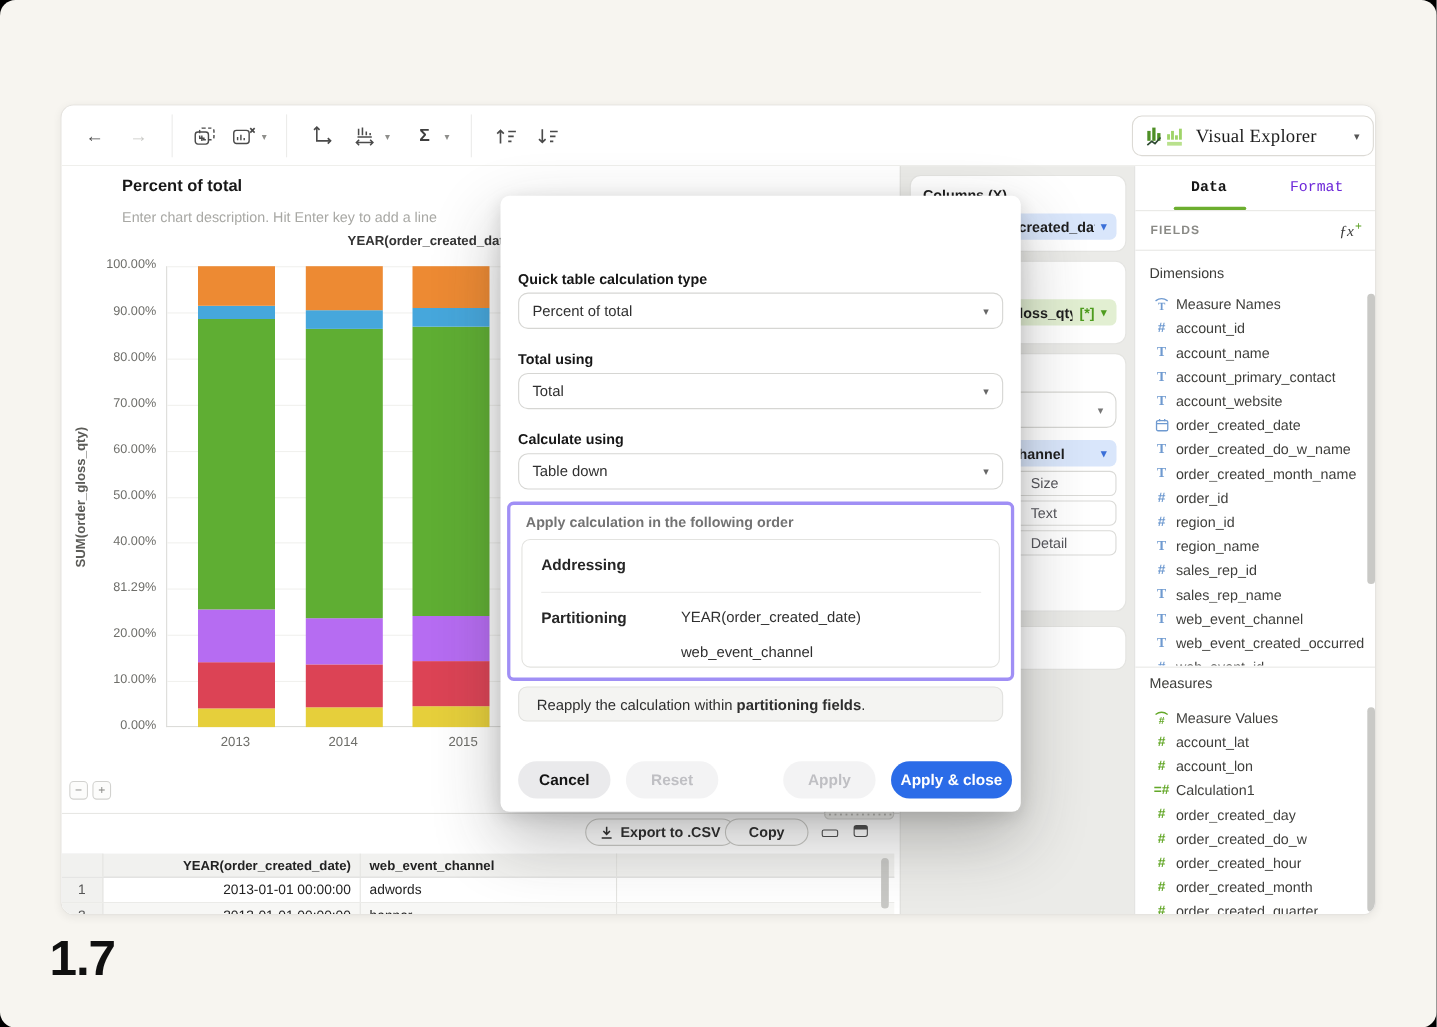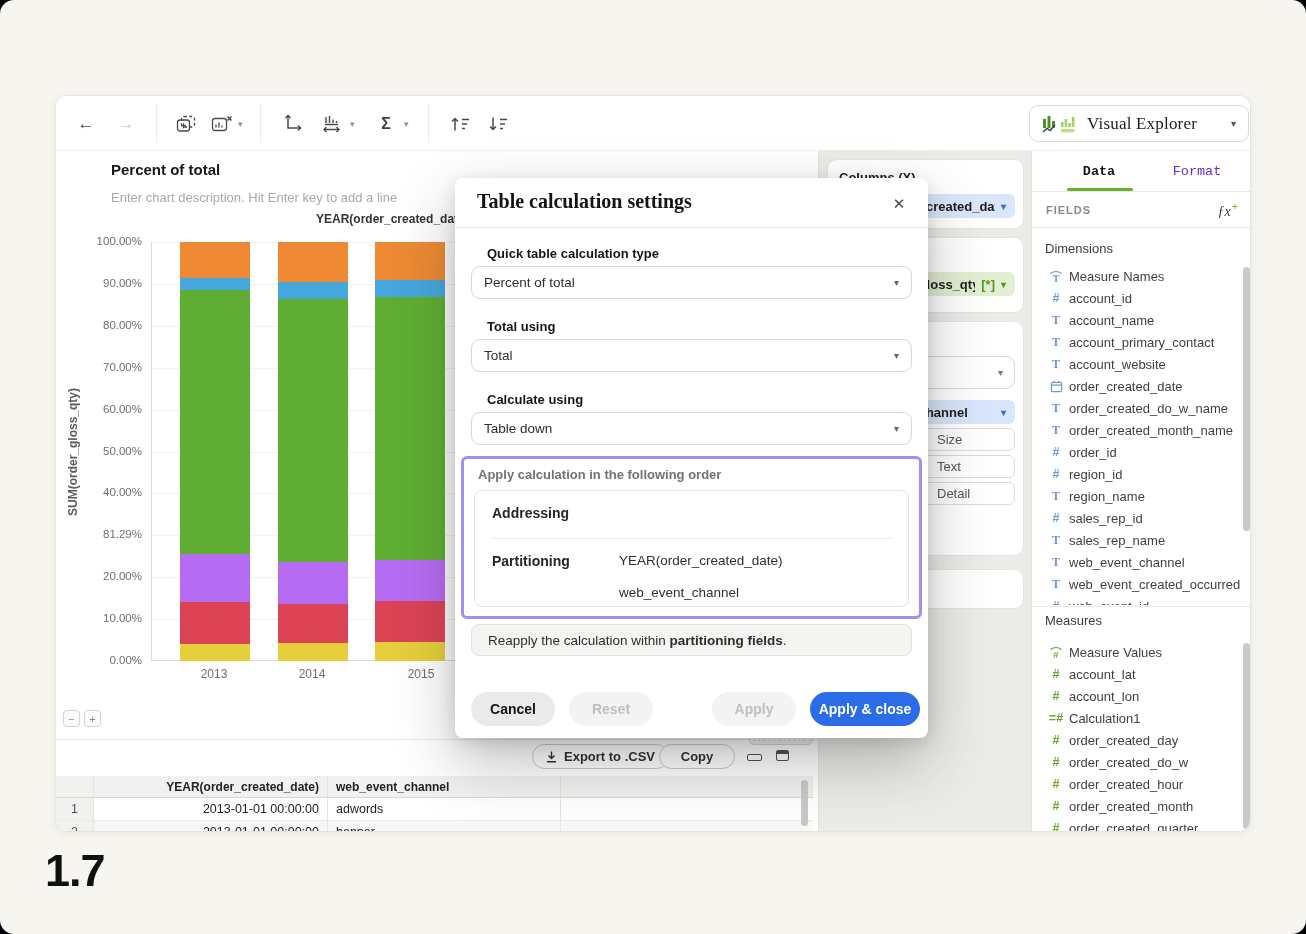--- a/index.html
+++ b/index.html
@@ -98,21 +98,21 @@
   .list-divider { position:absolute; left:0; width:100%; height:1px; background:#e8e8e5; }
   .vscroll { position:absolute; left:211px; width:7px; border-radius:4px; background:#c9c9c6; }
 
   
   .modal { position:absolute; left:455px; top:178px; width:473px; height:560px; background:#fff; border-radius:8px;
            box-shadow:0 24px 60px rgba(40,40,40,.30), 0 4px 16px rgba(0,0,0,.12); z-index:40; }
   .modal-head { position:absolute; left:0; top:0; width:100%; height:50px; border-bottom:1px solid #e7e7e4; }
   .modal-title { position:absolute; left:22px; top:12px; font-family:"Liberation Serif", serif; font-size:20px; font-weight:600; color:#141414; }
   .modal-close { position:absolute; right:18px; top:15px; width:22px; height:22px; border:none; background:none; font-size:15px;
                  color:#444; cursor:pointer; }
-  .mlabel { position:absolute; left:32px; font-size:13px; font-weight:700; color:#161616; }
+  .mlabel { position:absolute; left:16px; font-size:13px; font-weight:700; color:#161616; }
   .mselect { position:absolute; left:16px; width:441px; height:33px; border:1px solid #d6d6d3; border-radius:9px; background:#fff;
              display:flex; align-items:center; padding:0 12px; font-size:13.5px; color:#2f2f2f; cursor:pointer; }
   .mselect .caret { margin-left:auto; font-size:10px; color:#666; }
   .purple-box { position:absolute; left:6px; top:278px; width:461px; height:163px; border:3px solid #a08ff5; border-radius:6px; }
   .pb-label { position:absolute; left:14px; top:8px; font-size:13px; font-weight:700; color:#737373; }
   .pb-inner { position:absolute; left:10px; top:31px; width:435px; height:117px; border:1px solid #e3e3e0; border-radius:8px; background:#fff; }
   .pb-row-label { position:absolute; left:17px; font-size:14px; font-weight:700; color:#262626; }
   .pb-divider { position:absolute; left:17px; width:400px; height:1px; background:#ececea; }
   .pb-value { position:absolute; left:144px; font-size:13.5px; color:#2f2f2f; }
   .note-box { position:absolute; left:16px; top:446px; width:441px; height:32px; background:#f4f4f2; border:1px solid #e1e1de;
@@ -520,25 +520,20 @@
               <span class="fi">#</span>
             </span>
             <span class="flab">order_created_quarter</span>
           </div>
         </div>
       <div class="vscroll" style="top:492px; height:186px"></div>
     </div>
   </div>
 
   <div class="modal">
-    <div class="modal-head">
-      <div class="modal-title">Table calculation settings</div>
-      <button class="modal-close">
-        <span>✕</span></button>
-    </div>
 
     <div class="mlabel" style="top:68px">Quick table calculation type</div>
     <div class="mselect" style="top:88px">
       <span>Percent of total</span>
       <span class="caret">▾</span>
     </div>
 
     <div class="mlabel" style="top:141px">Total using</div>
     <div class="mselect" style="top:161px">
       <span>Total</span>

